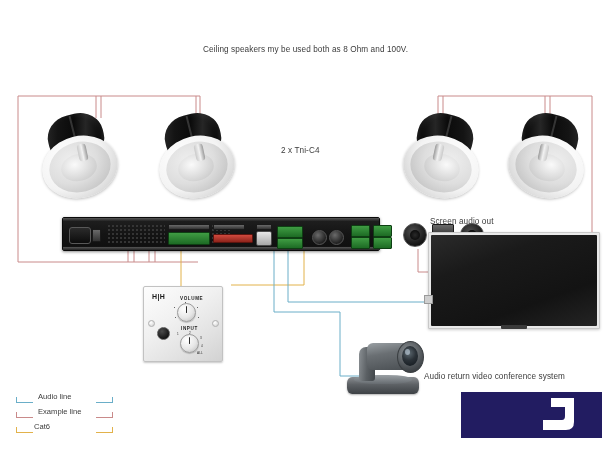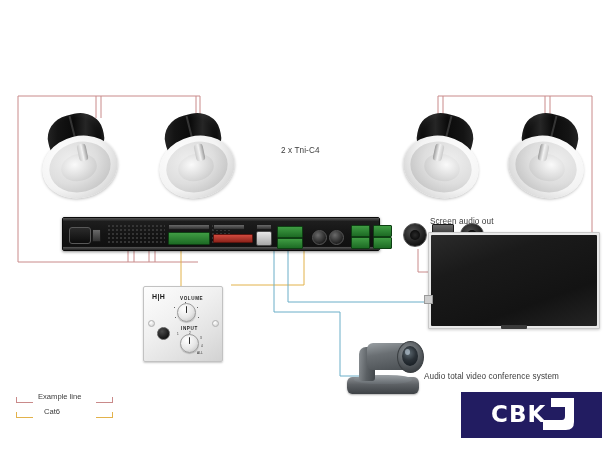--- a/index.html
+++ b/index.html
@@ -147,24 +147,25 @@
       <path d="M304,249 L304,285 L231,285"></path>
     </g>
 
     <g stroke="#6aaec8" stroke-width="1" fill="none">
       <path d="M274,249 L274,312 L340,312"></path>
       <path d="M288,249 L288,302 L430,302"></path>
       <path d="M340,312 L340,376 L363,376"></path>
     </g>
   </svg>
 
+  <div class="note" style="left:203px;top:44px;">Ceiling speakers my be used both as 8 Ohm and 100V.</div>
 
   <div class="lbl" style="left:281px;top:146px;">2 x Tni-C4</div>
   <div class="lbl" style="left:430px;top:217px;text-align:right;">Screen audio out</div>
-  <div class="lbl" style="left:424px;top:372px;">Audio total video conference system</div>
+  <div class="lbl" style="left:424px;top:372px;">Audio return video conference system</div>
 
   <div class="spk" style="left:34px;top:106px;">
     <div class="can"></div>
     <div class="canseam"></div>
     <div class="ring"></div>
     <div class="grille"></div>
     <div class="dome"></div>
     <div class="clip"></div>
   </div>
   <div class="spk" style="left:151px;top:106px;">
@@ -262,31 +263,35 @@
     <div class="basetop"></div>
     <div class="neck"></div>
     <div class="head"></div>
     <div class="barrel"></div>
     <div class="lens"></div>
     <div class="glint"></div>
   </div>
 
   <div id="legend">
     <div class="lrow">
+      <div class="lmark" style="left:8px;border-color:#6aaec8;"></div>
+      <div class="lmark r" style="left:88px;border-color:#6aaec8;"></div>
+      <div class="txt">Audio line</div>
+    </div>
+    <div class="lrow">
       <div class="lmark" style="left:8px;border-color:#c98a8a;"></div>
       <div class="lmark r" style="left:88px;border-color:#c98a8a;"></div>
       <div class="txt">Example line</div>
     </div>
     <div class="lrow">
       <div class="lmark" style="left:8px;border-color:#e2b24b;"></div>
       <div class="lmark r" style="left:88px;border-color:#e2b24b;"></div>
-      <div class="txt" style="left:36px;">Cat6</div>
+      <div class="txt" style="left:26px;">Cat6</div>
     </div>
   </div>
 
   <div id="logo">
-    <div class="word">CBK</div>
     <svg width="141" height="46" style="position:absolute;left:0;top:0;">
       <path d="M90,6 L113,6 L113,30 Q113,38 105,38 L82,38 L82,28 L101,28 Q104,28 104,24 L104,15 L90,15 Z" fill="#ffffff"></path>
     </svg>
   </div>
 
 </div>
 
 </body></html>

